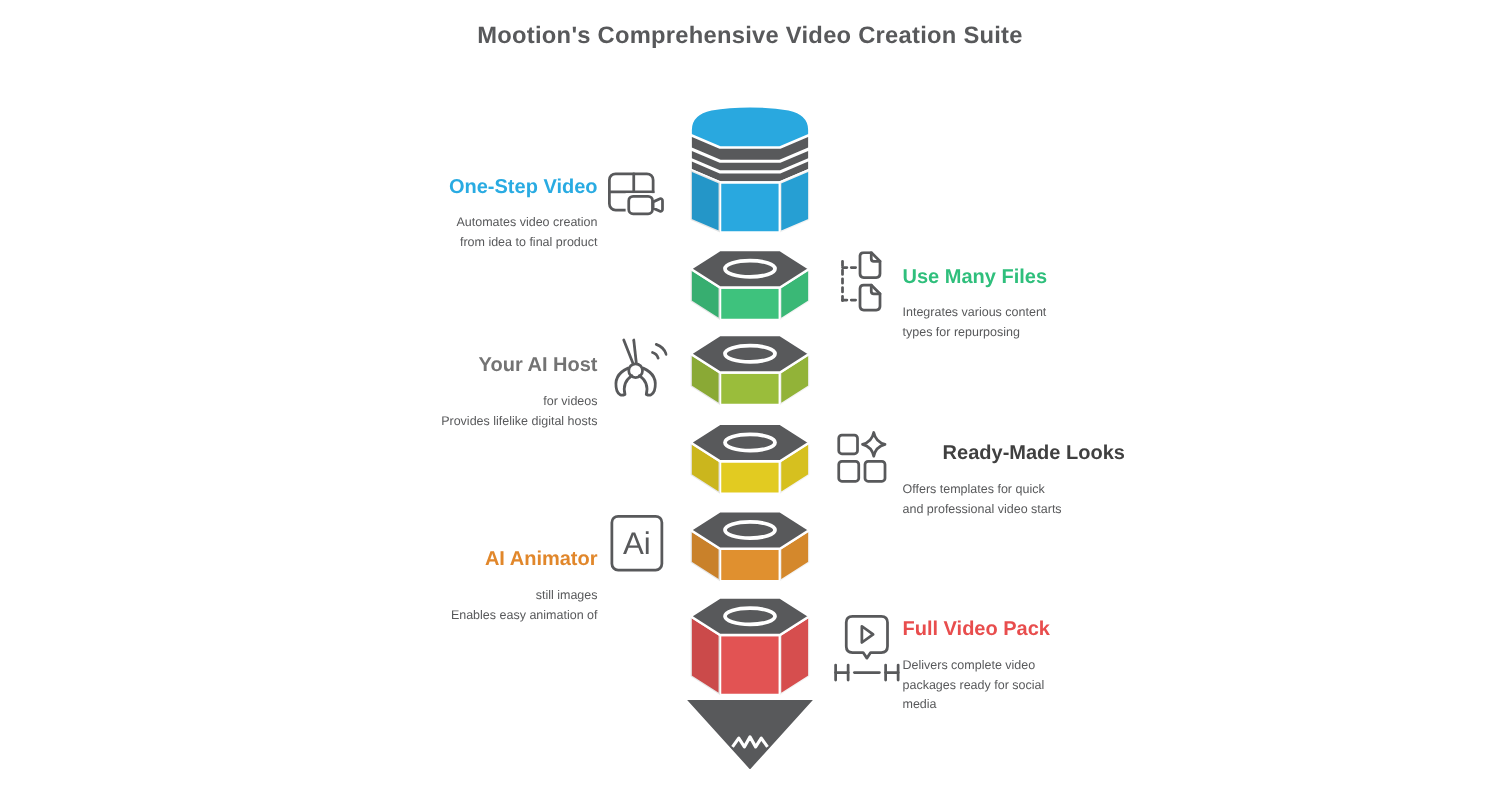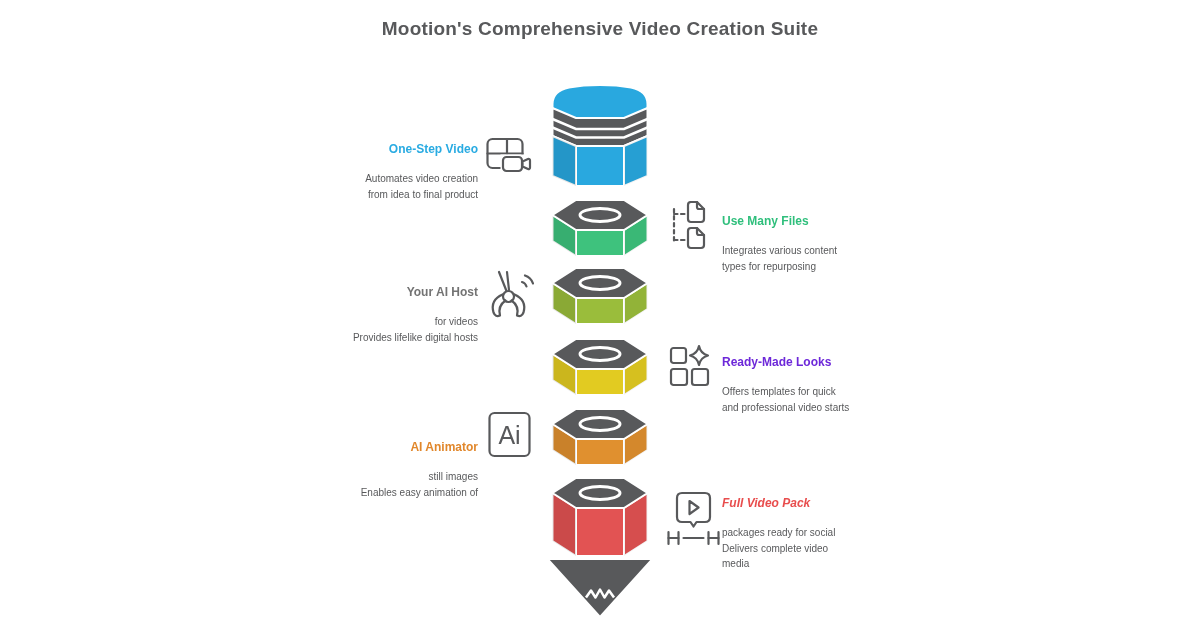--- a/index.html
+++ b/index.html
@@ -7,21 +7,21 @@
     position:relative;width:1068px;height:628px;background:#ffffff;overflow:hidden;
     font-family:"Liberation Sans","DejaVu Sans",sans-serif;
   }
   .title{
     position:absolute;top:18px;left:0;width:1200px;text-align:center;
     font-size:19px;font-weight:bold;color:#58595b;letter-spacing:.2px;
   }
   .feature{position:absolute;width:210px;}
   .feature.left{text-align:right;left:268px;}
   .feature.right{text-align:left;left:722px;}
-  .f-heading{font-size:12px;font-weight:bold;line-height:19px;}
+  .f-heading{font-size:16px;font-weight:bold;line-height:19px;}
   .f-desc{margin-top:12px;font-size:10px;line-height:15.5px;color:#58595b;}
   .icon{position:absolute;}
   .icon svg{display:block;}
   .icon .stroke{fill:none;stroke:#58595b;stroke-width:2.2;stroke-linecap:round;stroke-linejoin:round;}
   .icon .dashed{stroke-dasharray:3.5 3.5;}
   #pencil{position:absolute;left:543px;top:82px;}
 </style>
 </head>
 <body>
 
@@ -150,21 +150,21 @@
       <path class="stroke" d="M39,6.5 a12.5,12.5 0 0 1 8,8"></path>
       <line class="stroke" x1="13" y1="3" x2="20.5" y2="22"></line>
       <line class="stroke" x1="21" y1="3" x2="23" y2="21"></line>
       <circle class="stroke" cx="22.5" cy="27.5" r="5.5"></circle>
       <path class="stroke" d="M16.5,25.5 Q4,31 7.5,43.5 Q9.5,48.5 14,46.5 Q11.5,37 19.5,31.5"></path>
       <path class="stroke" d="M28.5,25.5 Q41,31 37.5,43.5 Q35.5,48.5 31,46.5 Q33.5,37 25.5,31.5"></path>
     </svg>
   </div>
 
   <div class="feature right" style="top:353px">
-    <div class="f-heading" style="color: #6d28d9;">Ready-Made Looks</div>
+    <div class="f-heading" style="color: #404040; text-align: center;">Ready-Made Looks</div>
     <div class="f-desc">
       <div>Offers templates for quick</div>
       <div>and professional video starts</div>
     </div>
   </div>
   <div class="icon" style="left:669px;top:344px">
     <svg width="44" height="46" viewBox="0 0 44 46">
       <rect class="stroke" x="2" y="4" width="15" height="15" rx="2.5"></rect>
       <rect class="stroke" x="2" y="25" width="16" height="16" rx="2.5"></rect>
       <rect class="stroke" x="23" y="25" width="16" height="16" rx="2.5"></rect>
@@ -180,24 +180,24 @@
     </div>
   </div>
   <div class="icon" style="left:488px;top:411px">
     <svg width="44" height="48" viewBox="0 0 44 48">
       <rect class="stroke" x="1.5" y="2" width="40" height="43" rx="5"></rect>
       <text x="21.5" y="32.5" text-anchor="middle" font-size="25" fill="#58595b" font-family="Liberation Sans, DejaVu Sans, sans-serif">Ai</text>
     </svg>
   </div>
 
   <div class="feature right" style="top:494px">
-    <div class="f-heading" style="color: rgb(232, 77, 77); font-style: italic;">Full Video Pack</div>
-    <div class="f-desc">
+    <div class="f-heading" style="color: rgb(232, 77, 77);">Full Video Pack</div>
+    <div class="f-desc">
+      <div>Delivers complete video</div>
       <div>packages ready for social</div>
-      <div>Delivers complete video</div>
       <div>media</div>
     </div>
   </div>
   <div class="icon" style="left:666px;top:490px">
     <svg width="56" height="56" viewBox="0 0 56 56">
       <path class="stroke" d="M16,3 H39 Q44,3 44,8 V27 Q44,32 39,32 H30.5 L27.5,36.5 L24.5,32 H16 Q11,32 11,27 V8 Q11,3 16,3 Z"></path>
       <path class="stroke" d="M23.5,11 L32.5,17.5 L23.5,24 Z"></path>
       <line class="stroke" x1="2.5" y1="42" x2="2.5" y2="54"></line>
       <line class="stroke" x1="12.5" y1="42" x2="12.5" y2="54"></line>
       <line class="stroke" x1="2.5" y1="48" x2="12.5" y2="48"></line>

